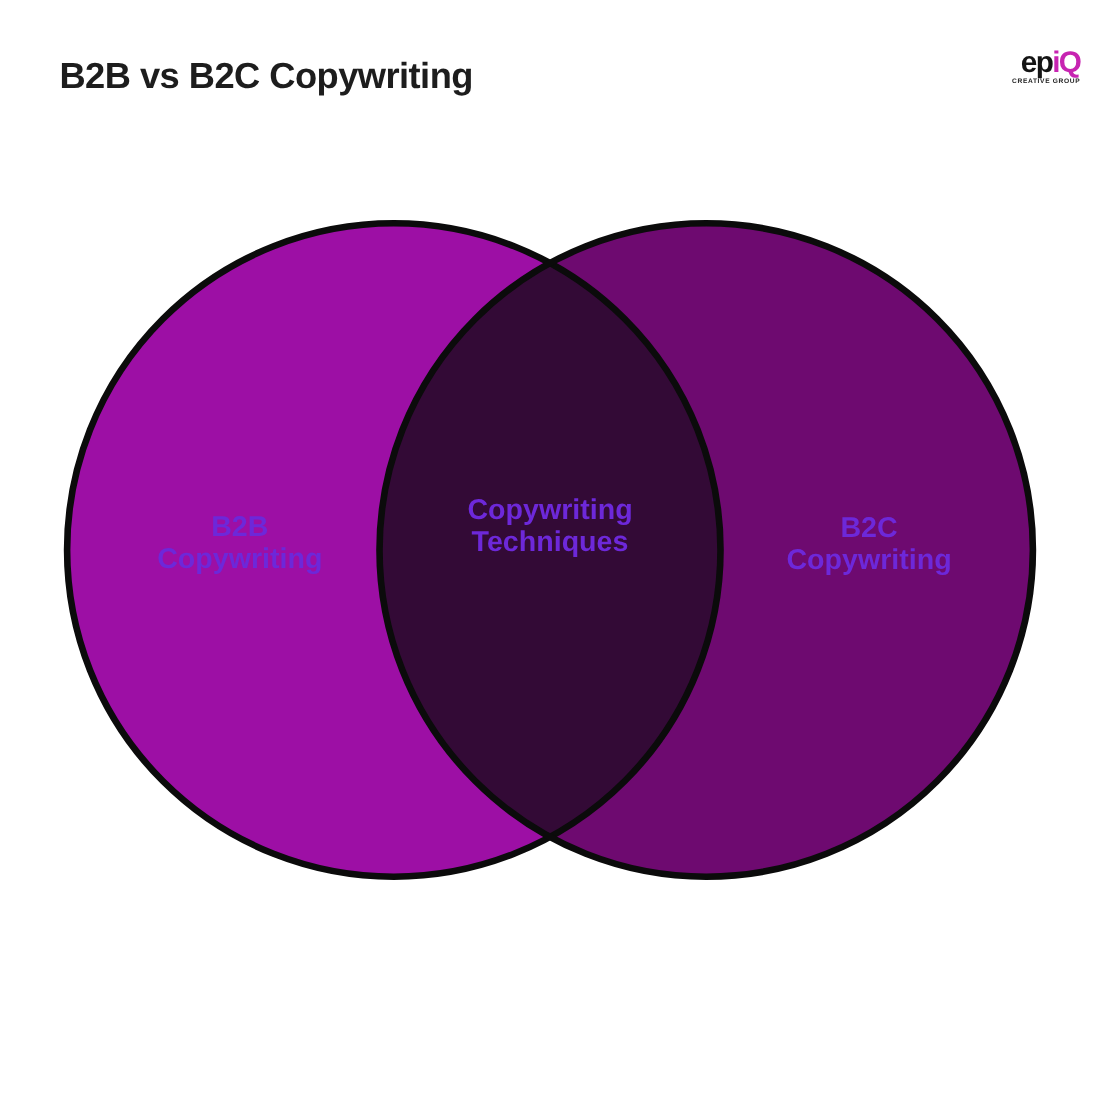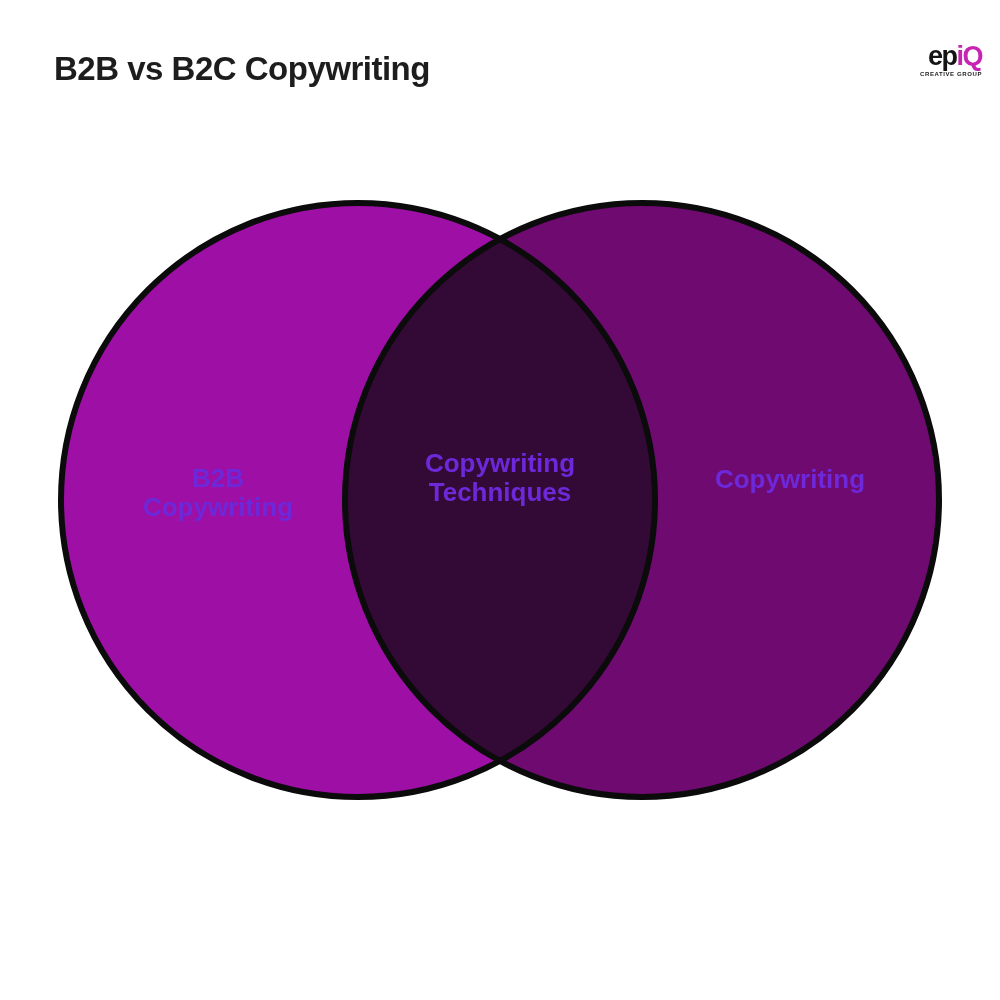--- a/index.html
+++ b/index.html
@@ -109,16 +109,17 @@
     <span class="label-line">B2B</span>
     <span class="label-line">Copywriting</span>
   </div>
 
   <div class="circle-label label-center">
     <span class="label-line">Copywriting</span>
     <span class="label-line">Techniques</span>
   </div>
 
   <div class="circle-label label-right">
+    <span class="label-line">B2C</span>
     <span class="label-line">Copywriting</span>
   </div>
 
 </div>
 
 </body></html>

